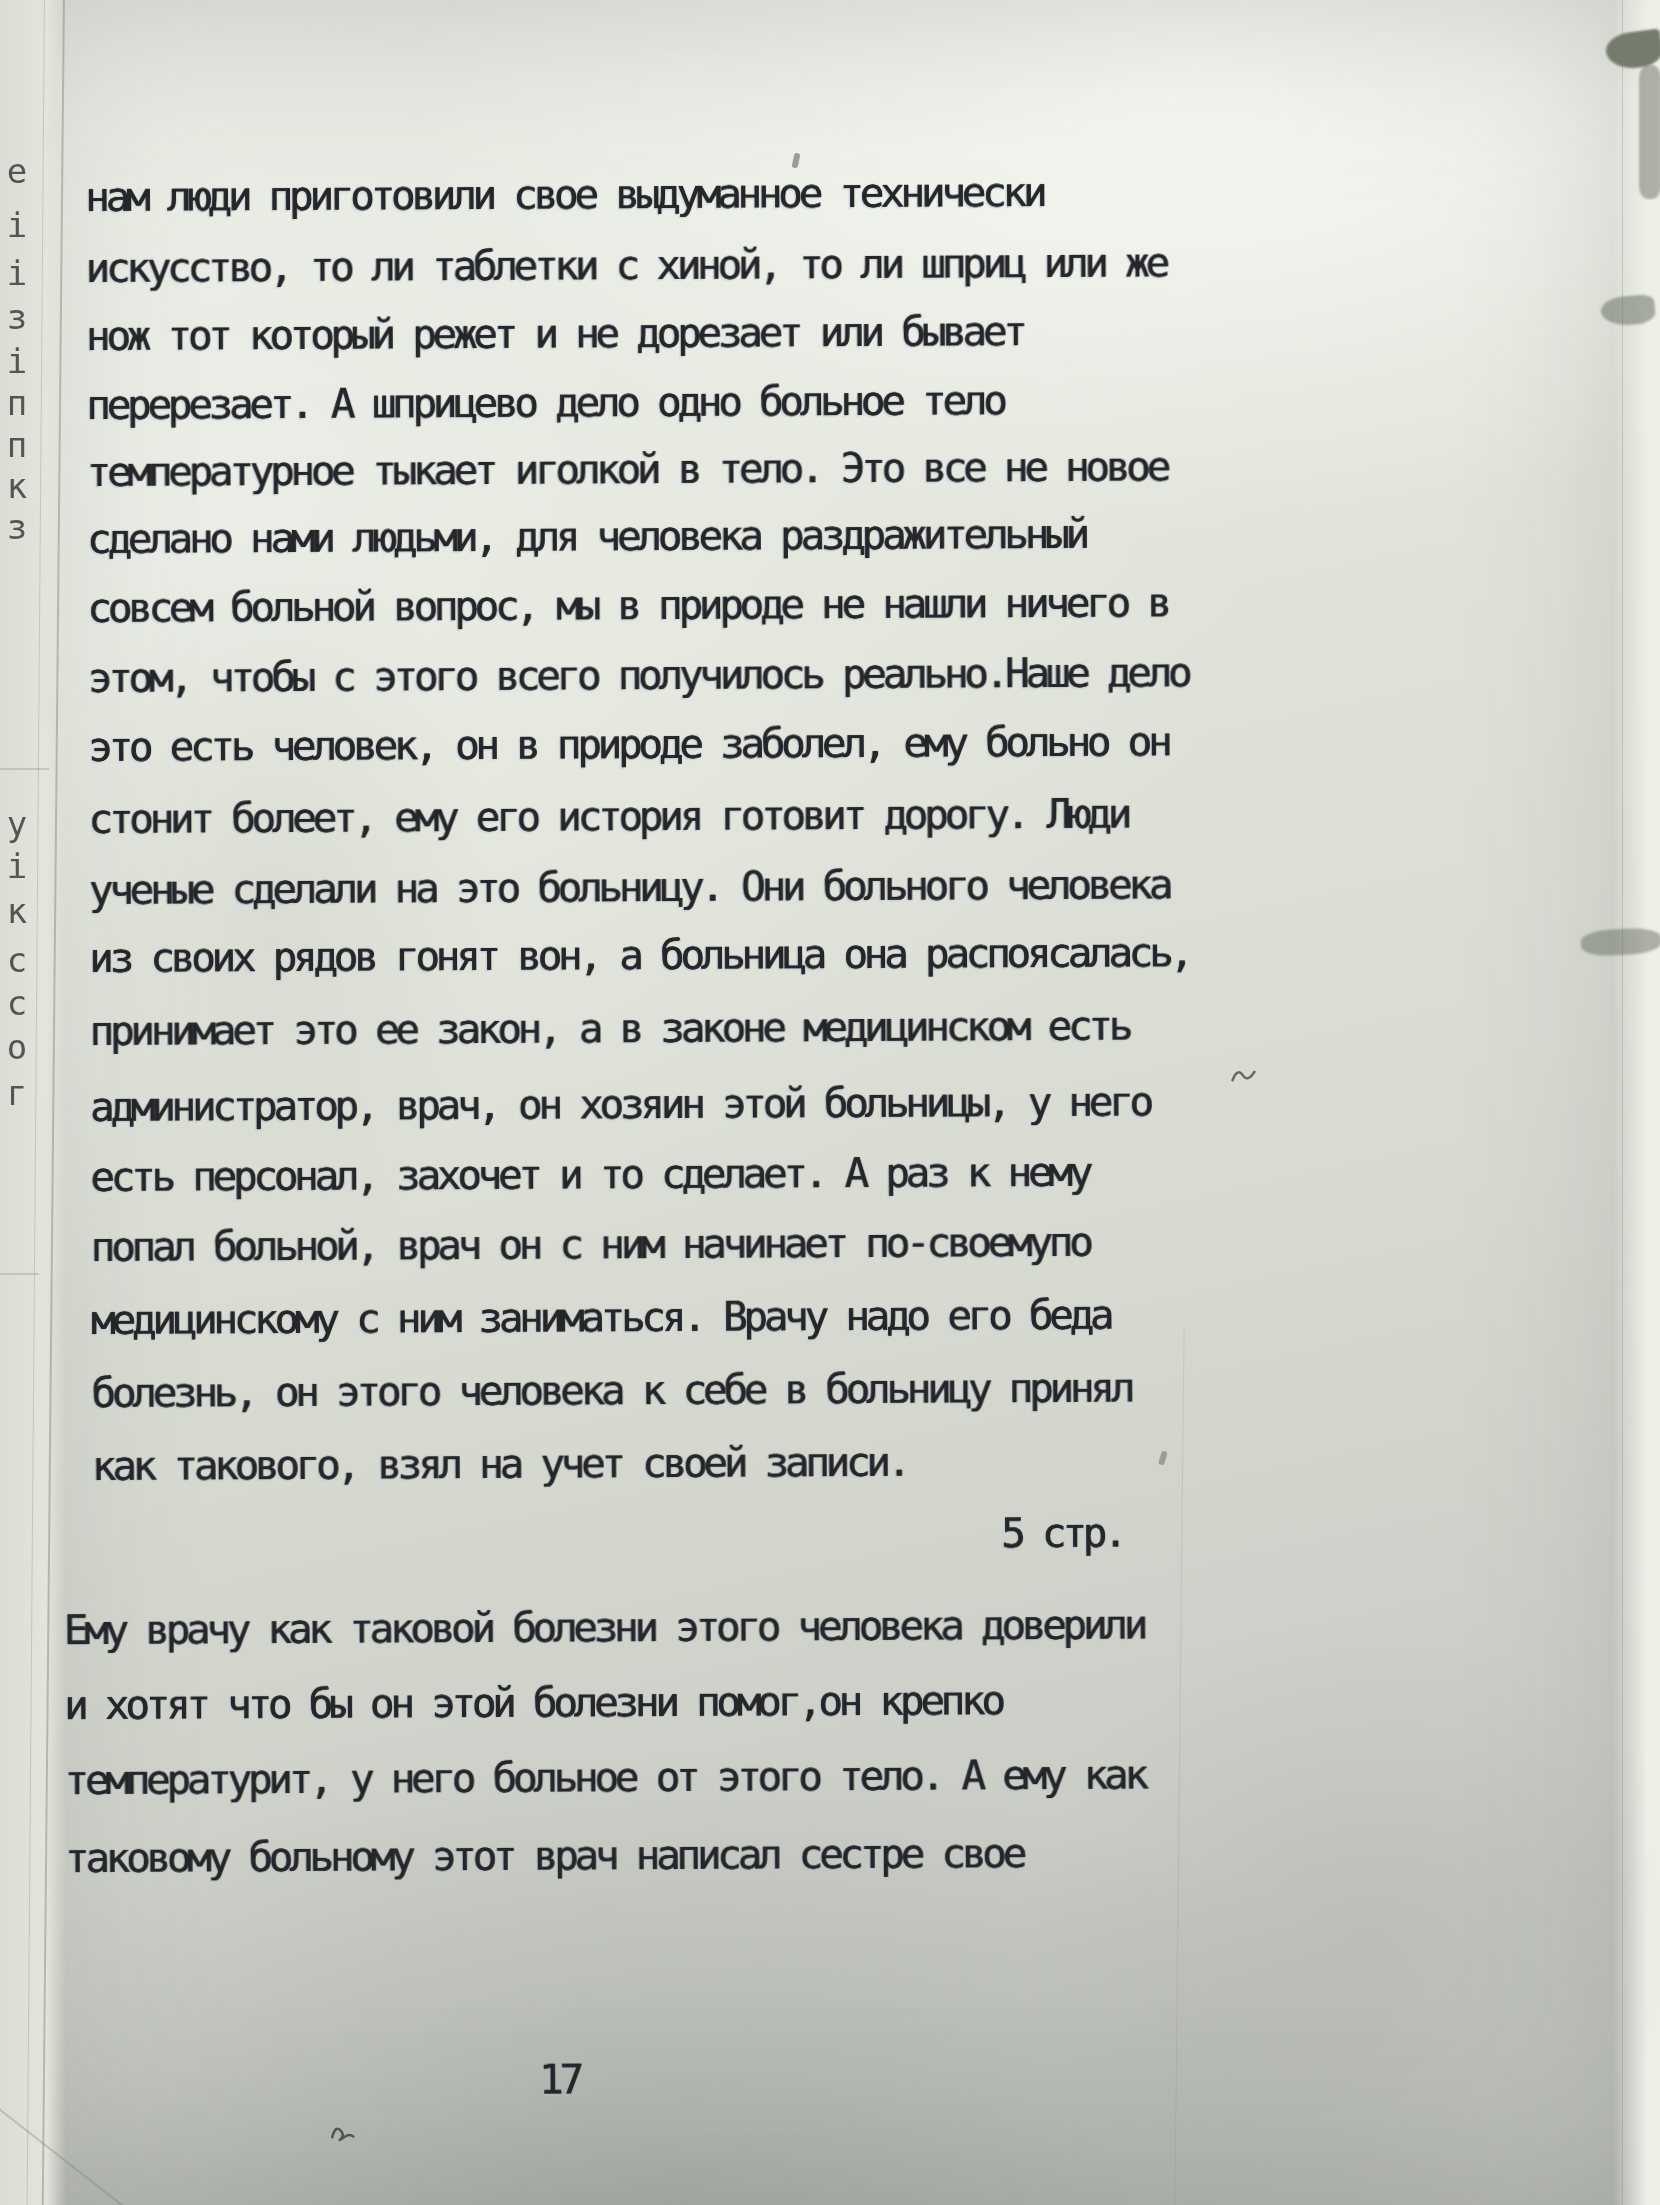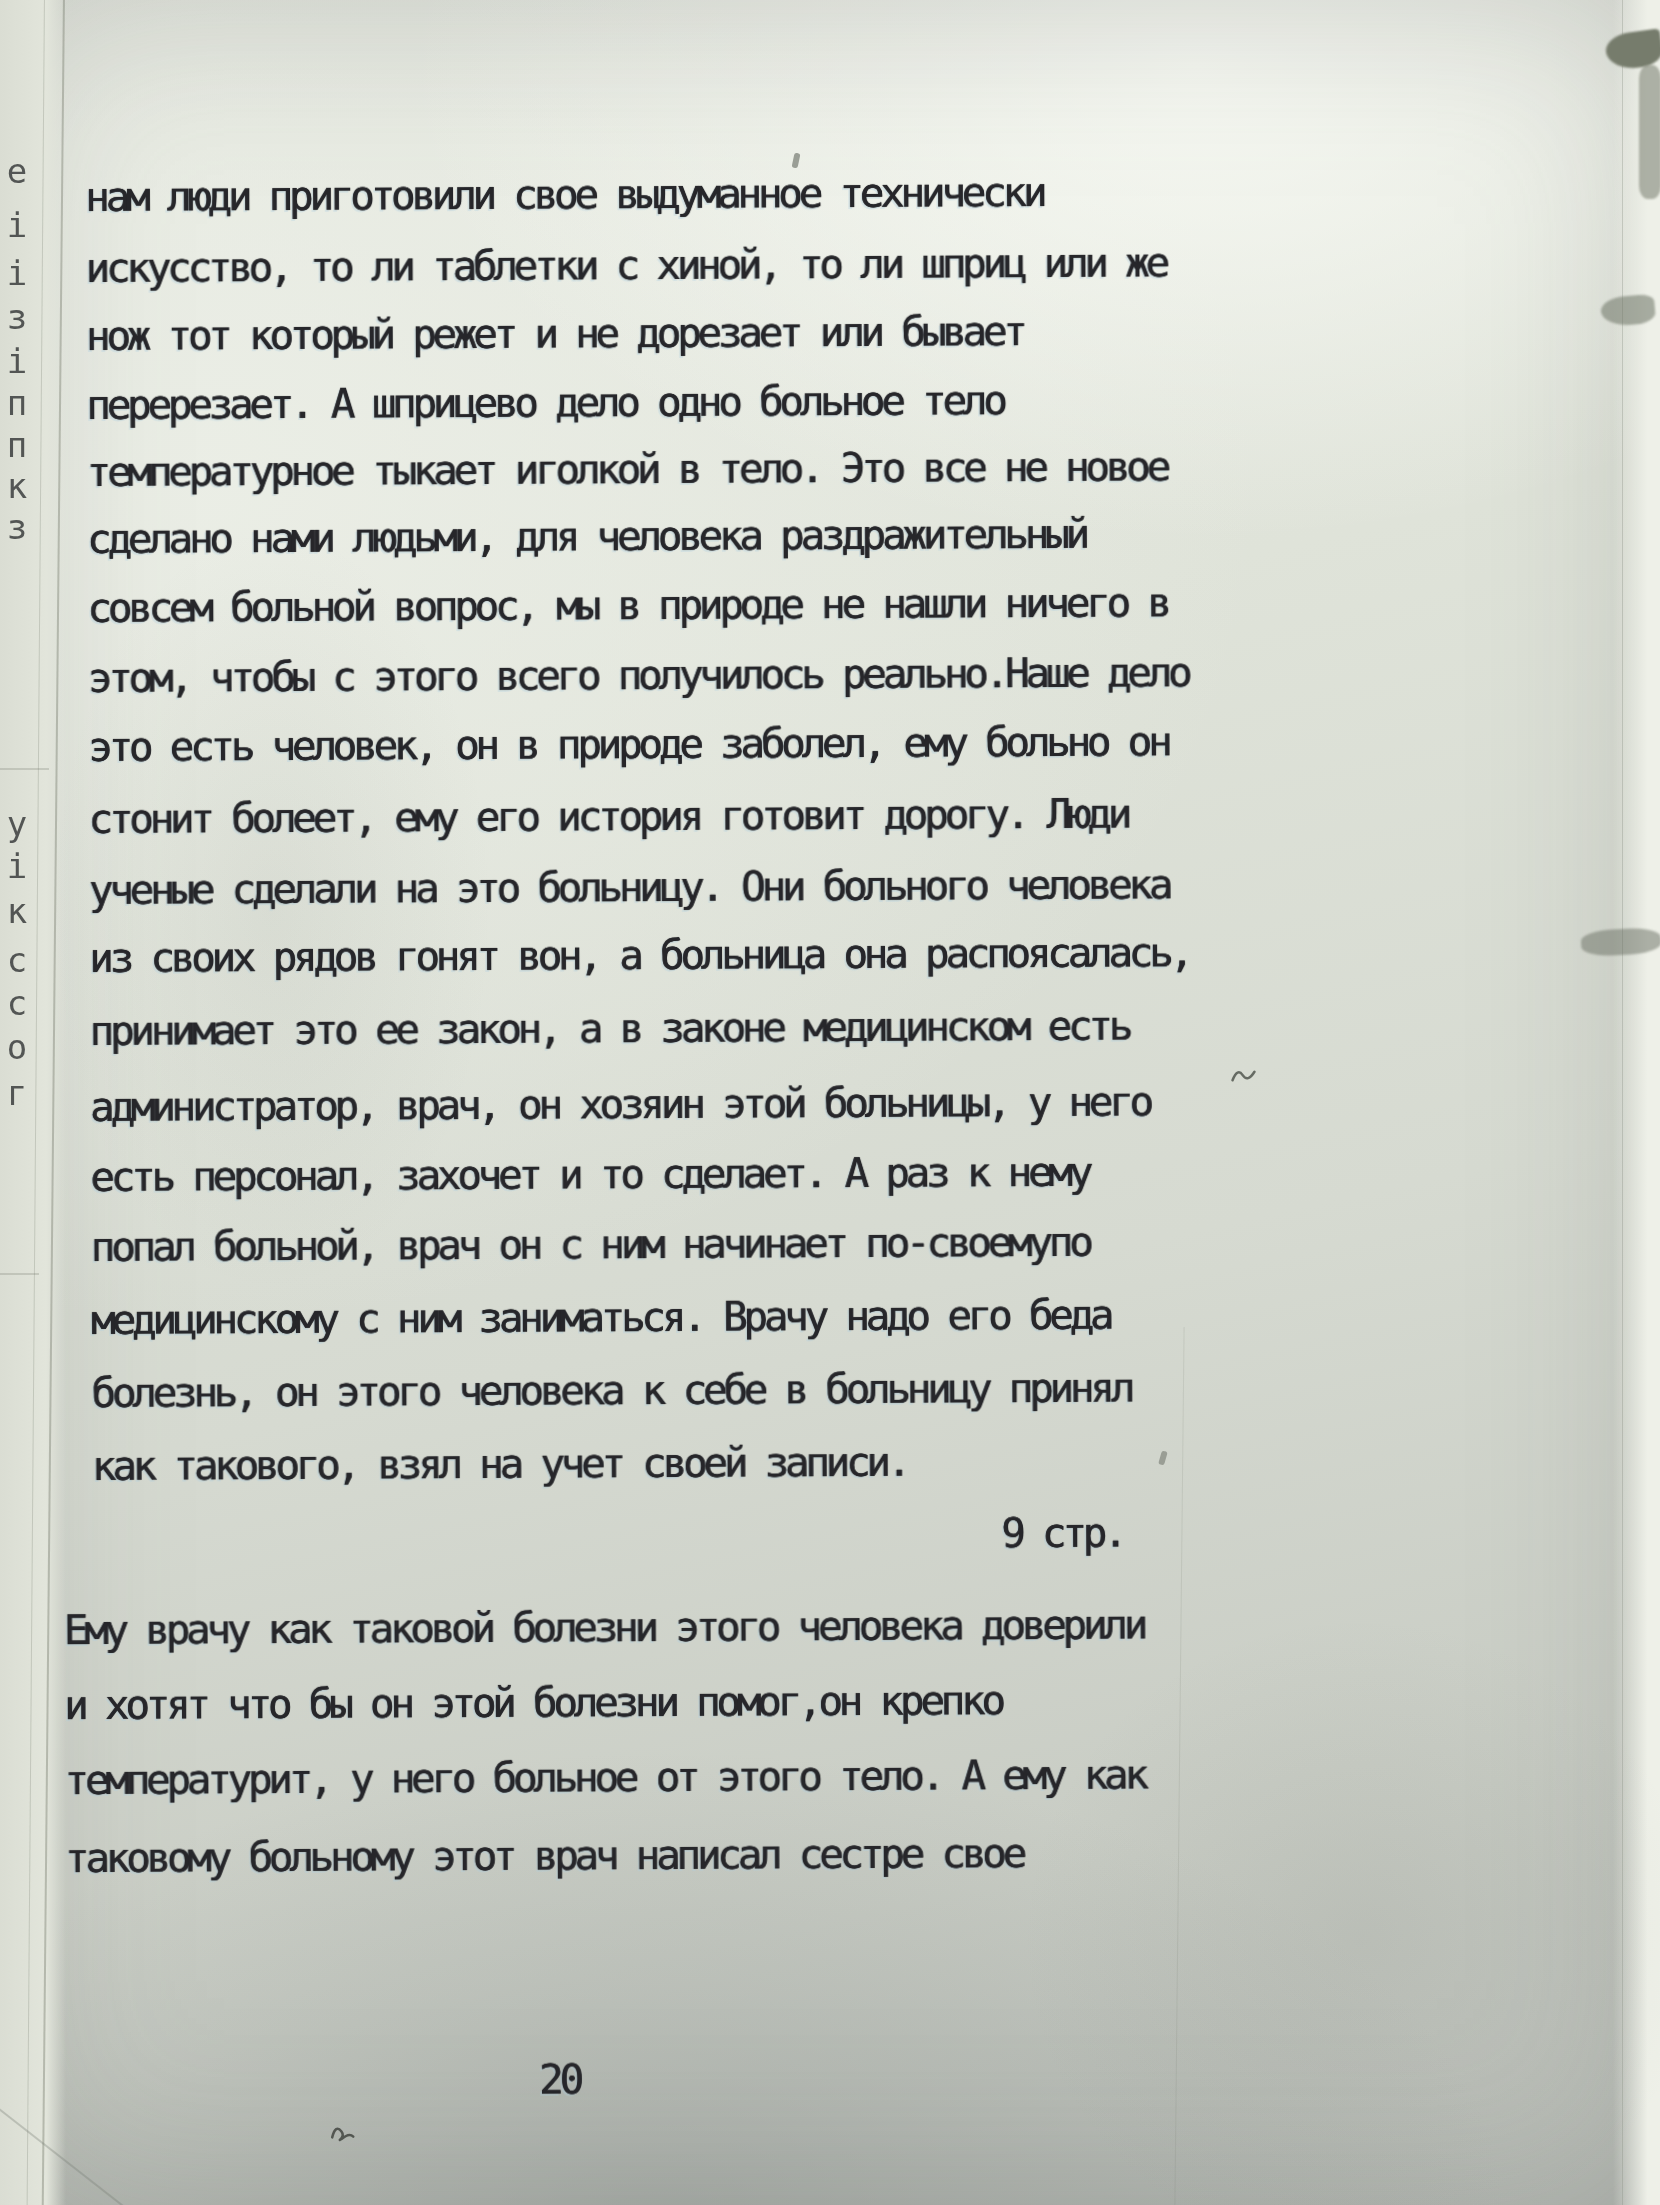--- a/index.html
+++ b/index.html
@@ -125,30 +125,30 @@
       <div class="tline" style="top:938px">из своих рядов гонят вон, а больница она распоясалась,</div>
       <div class="tline" style="top:1011px">принимает это ее закон, а в законе медицинском есть</div>
       <div class="tline" style="top:1087px">администратор, врач, он хозяин этой больницы, у него</div>
       <div class="tline" style="top:1157px">есть персонал, захочет и то сделает. А раз к нему</div>
       <div class="tline" style="top:1227px">попал больной, врач он с ним начинает по-своемупо</div>
       <div class="tline" style="top:1300px">медицинскому с ним заниматься. Врачу надо его беда</div>
       <div class="tline" style="top:1373px">болезнь, он этого человека к себе в больницу принял</div>
       <div class="tline" style="top:1446px">как такового, взял на учет своей записи.</div>
     </div>
 
-    <div class="tline marker" style="top:1518px">9 стр.</div>
+    <div class="tline marker" style="top:1518px">5 стр.</div>
 
     <div class="p2">
       <div class="tline" style="top:1610px">Ему врачу как таковой болезни этого человека доверили</div>
       <div class="tline" style="top:1685px">и хотят что бы он этой болезни помог,он крепко</div>
       <div class="tline" style="top:1760px">температурит, у него больное от этого тело. А ему как</div>
       <div class="tline" style="top:1838px">таковому больному этот врач написал сестре свое</div>
     </div>
 
-    <div class="tline pagenum" style="top:2062px">20</div>
+    <div class="tline pagenum" style="top:2062px">17</div>
   </div>
 
   <div class="tickmark tick1"></div>
   <div class="tickmark tick2"></div>
   <svg class="svgmark" style="left:1230px;top:1065px" width="27" height="22" viewBox="0 0 32 26">
     <path d="M3 18 Q9 3 15 12 T29 8" stroke="#4a4f48" fill="none" stroke-width="3" stroke-linecap="round"></path>
   </svg>
   <svg class="svgmark" style="left:328px;top:2117px" width="32" height="29" viewBox="0 0 38 34">
     <path d="M5 24 q4 -16 11 -7 q4 5 -2 10 M16 26 q9 -8 14 -3" stroke="#3c3f3a" fill="none" stroke-width="3" stroke-linecap="round"></path>
   </svg>

